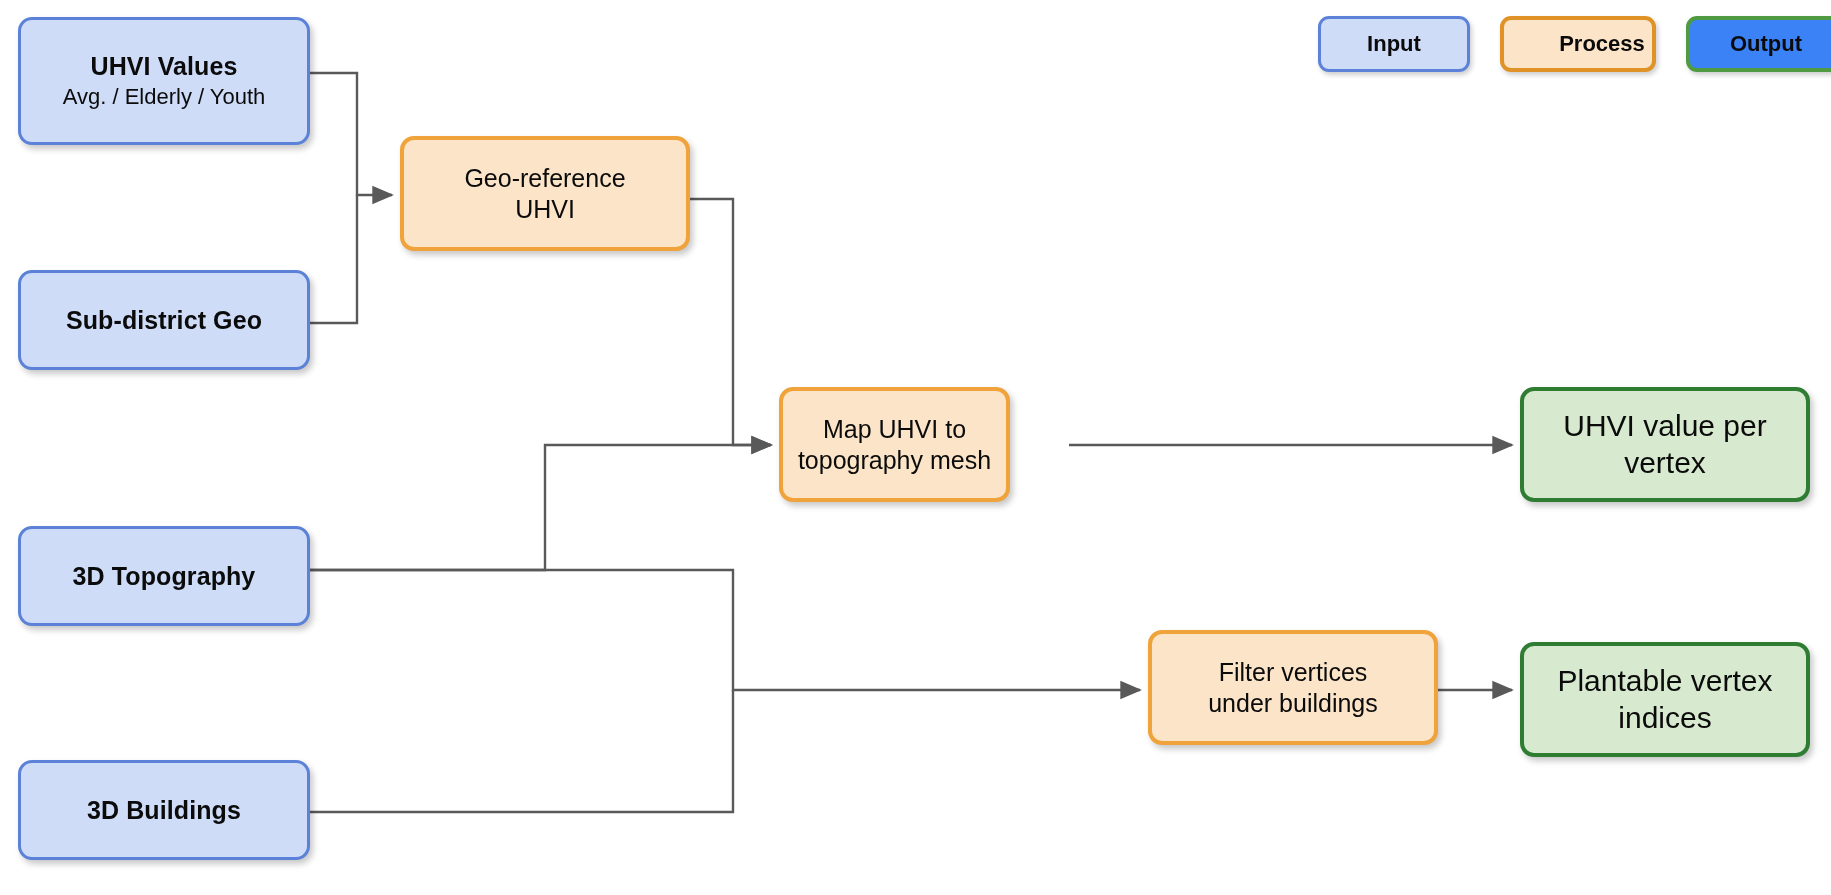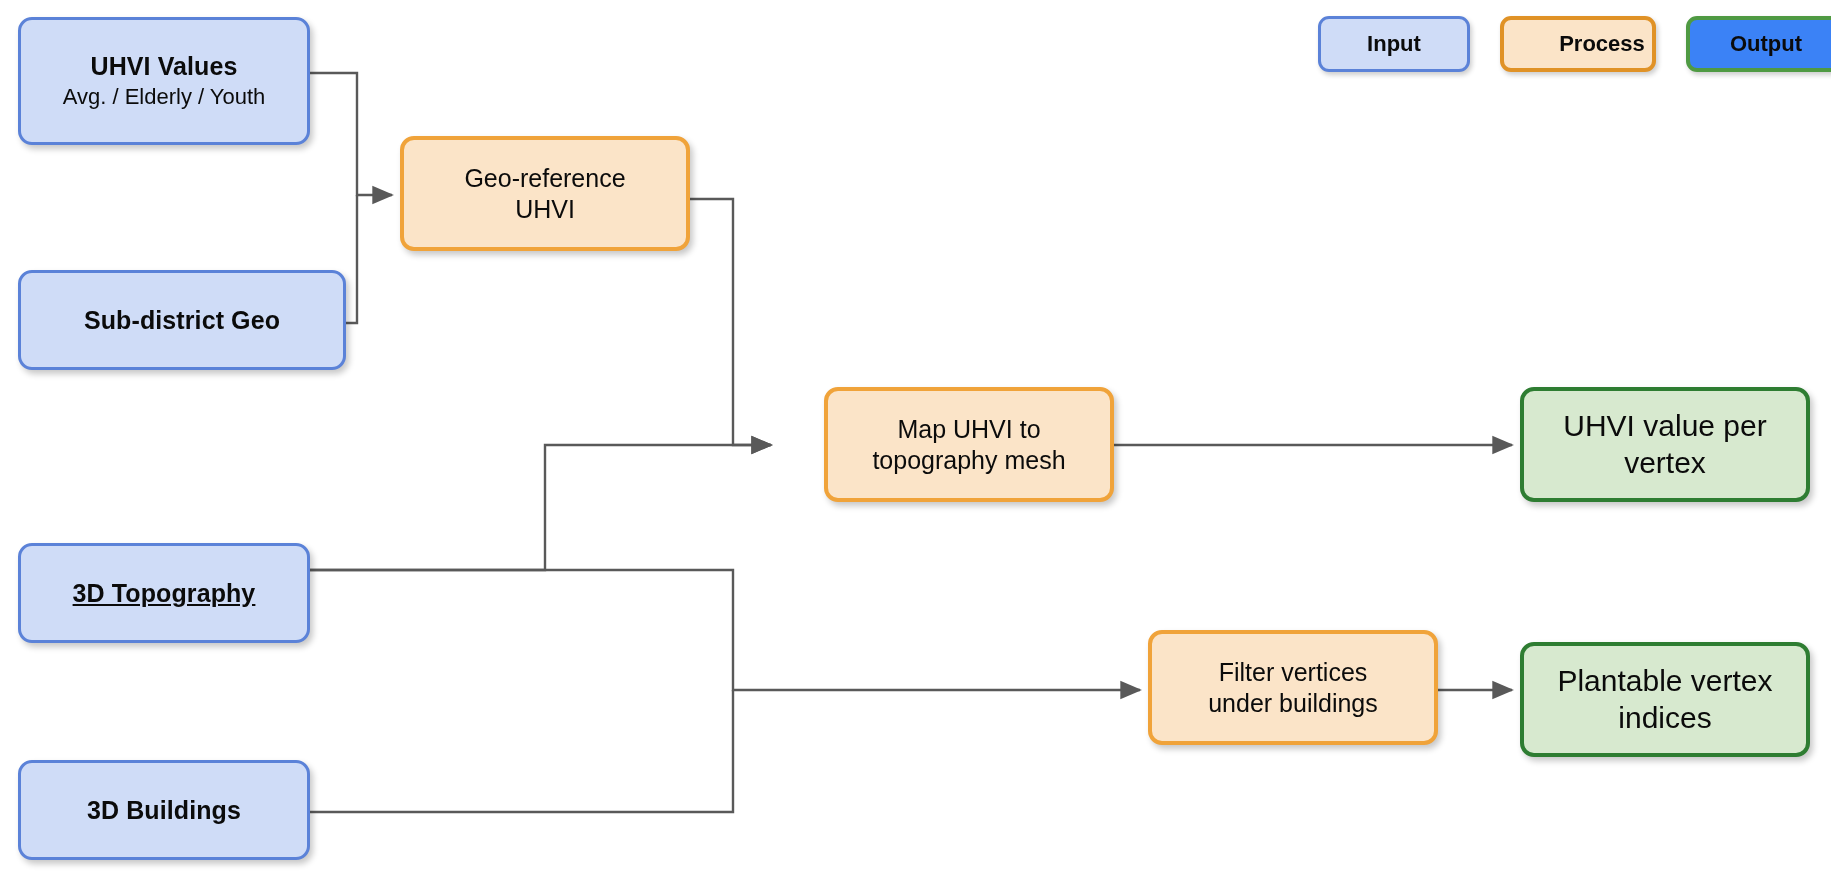--- a/index.html
+++ b/index.html
@@ -141,42 +141,42 @@
       </g>
   </svg>
 
   <div id="node-group">
       <div class="node node-input" style="left: 18px; top: 17px; width: 292px; height: 128px;">
         <div class="node-stack">
           <div class="node-title">UHVI Values</div>
           <div class="node-sub">Avg. / Elderly / Youth</div>
         </div>
       </div>
-      <div class="node node-input" style="left: 18px; top: 270px; width: 328px; height: 100px;">
+      <div class="node node-input" style="left: 18px; top: 270px; width: 292px; height: 100px;">
         <div class="node-stack">
           <div class="node-title">Sub-district Geo</div>
         </div>
       </div>
-      <div class="node node-input" style="left: 18px; top: 543px; width: 292px; height: 100px; text-decoration: underline;">
+      <div class="node node-input" style="left: 18px; top: 526px; width: 292px; height: 100px;">
         <div class="node-stack">
           <div class="node-title">3D Topography</div>
         </div>
       </div>
       <div class="node node-input" style="left: 18px; top: 760px; width: 292px; height: 100px;">
         <div class="node-stack">
           <div class="node-title">3D Buildings</div>
         </div>
       </div>
       <div class="node node-process" style="left: 400px; top: 136px; width: 290px; height: 115px;">
         <div class="node-stack">
           <div>Geo-reference</div>
           <div>UHVI</div>
         </div>
       </div>
-      <div class="node node-process" style="left: 779px; top: 387px; width: 290px; height: 115px; margin-left: 45px;">
+      <div class="node node-process" style="left: 779px; top: 387px; width: 231px; height: 115px;">
         <div class="node-stack">
           <div>Map UHVI to</div>
           <div>topography mesh</div>
         </div>
       </div>
       <div class="node node-process" style="left: 1148px; top: 630px; width: 290px; height: 115px;">
         <div class="node-stack">
           <div>Filter vertices</div>
           <div>under buildings</div>
         </div>

